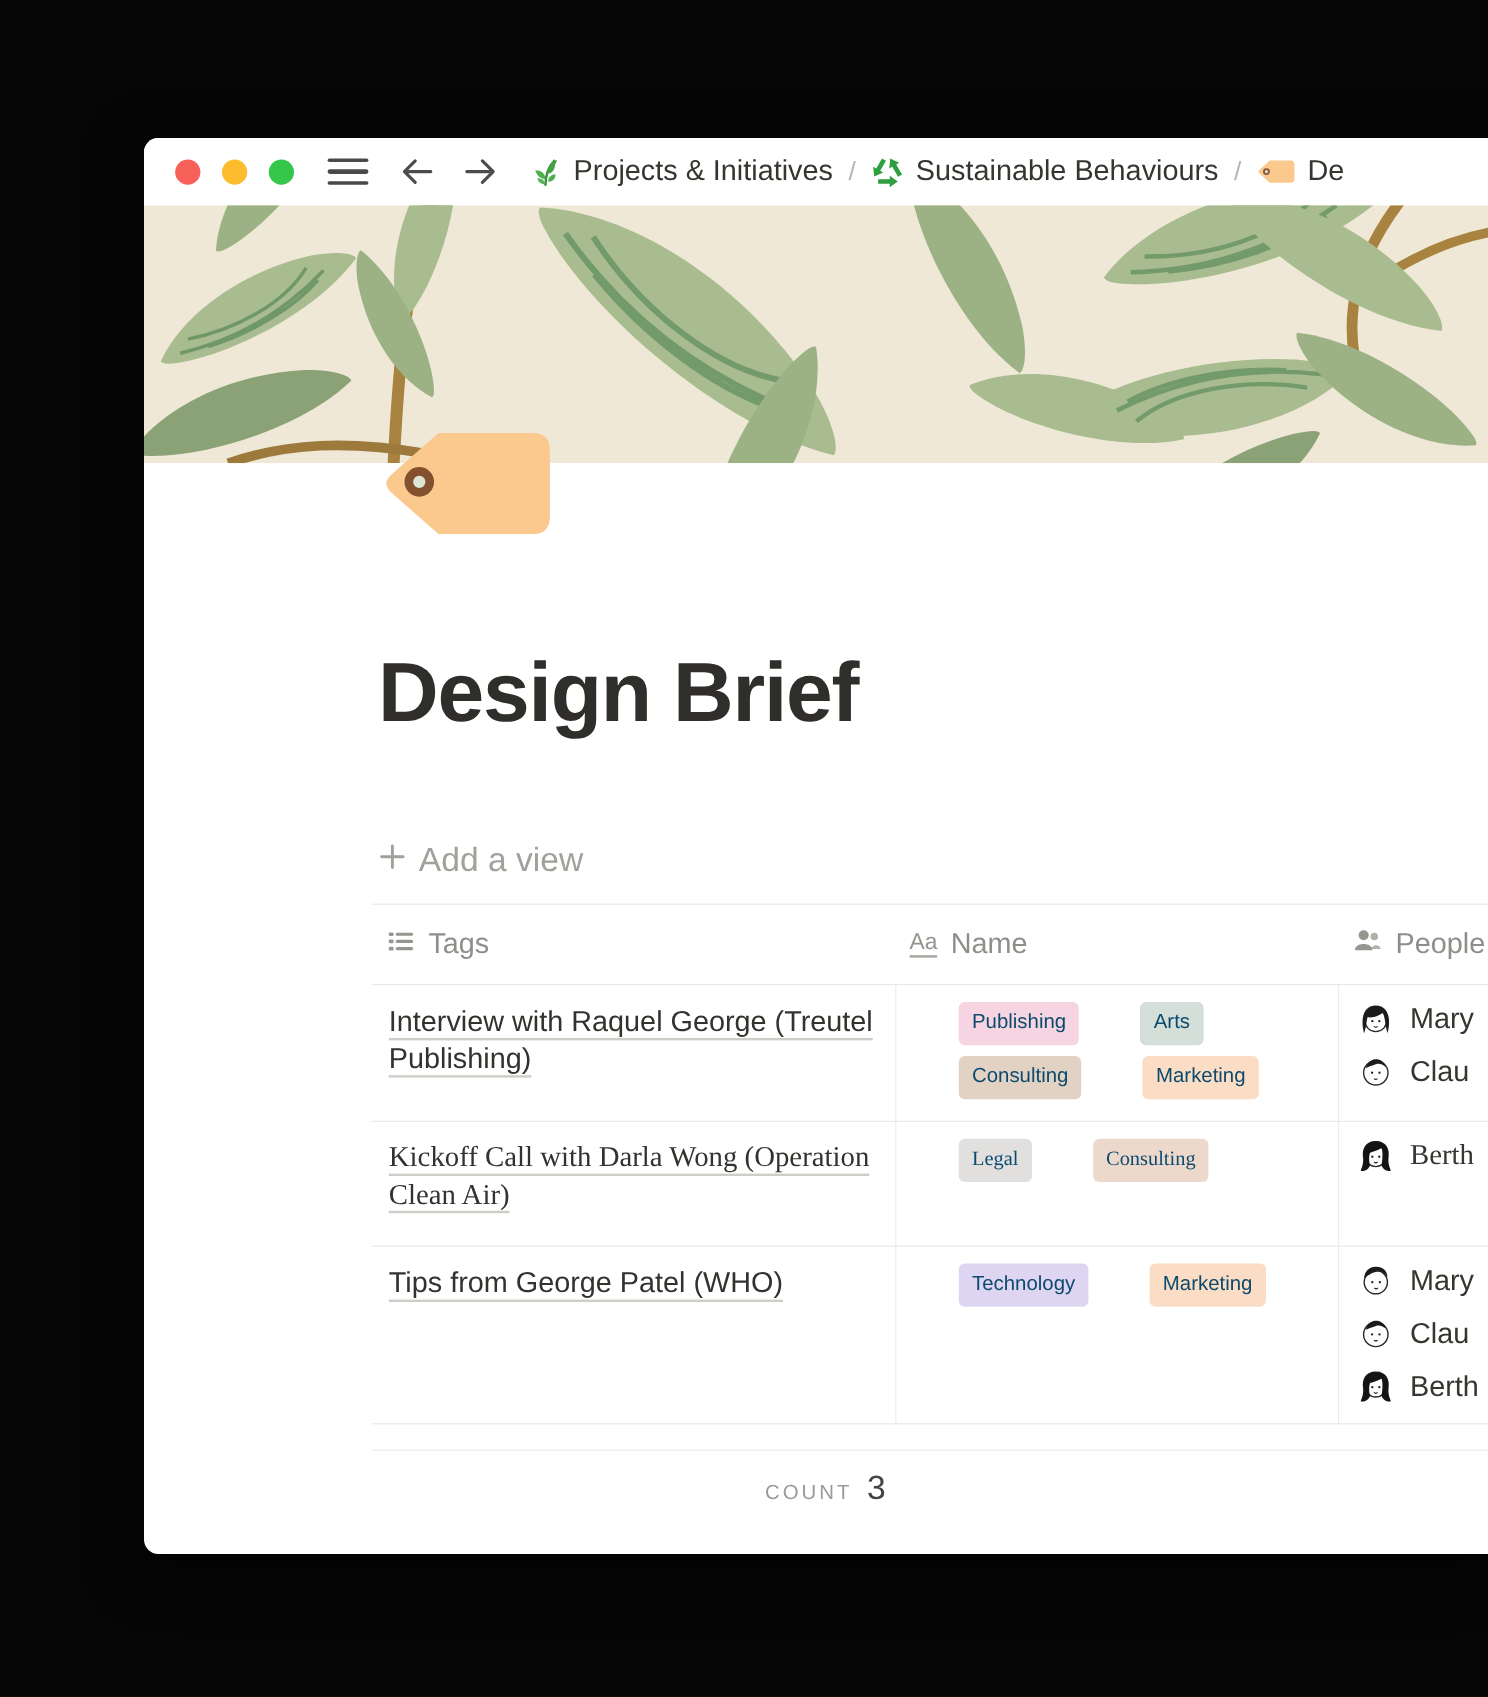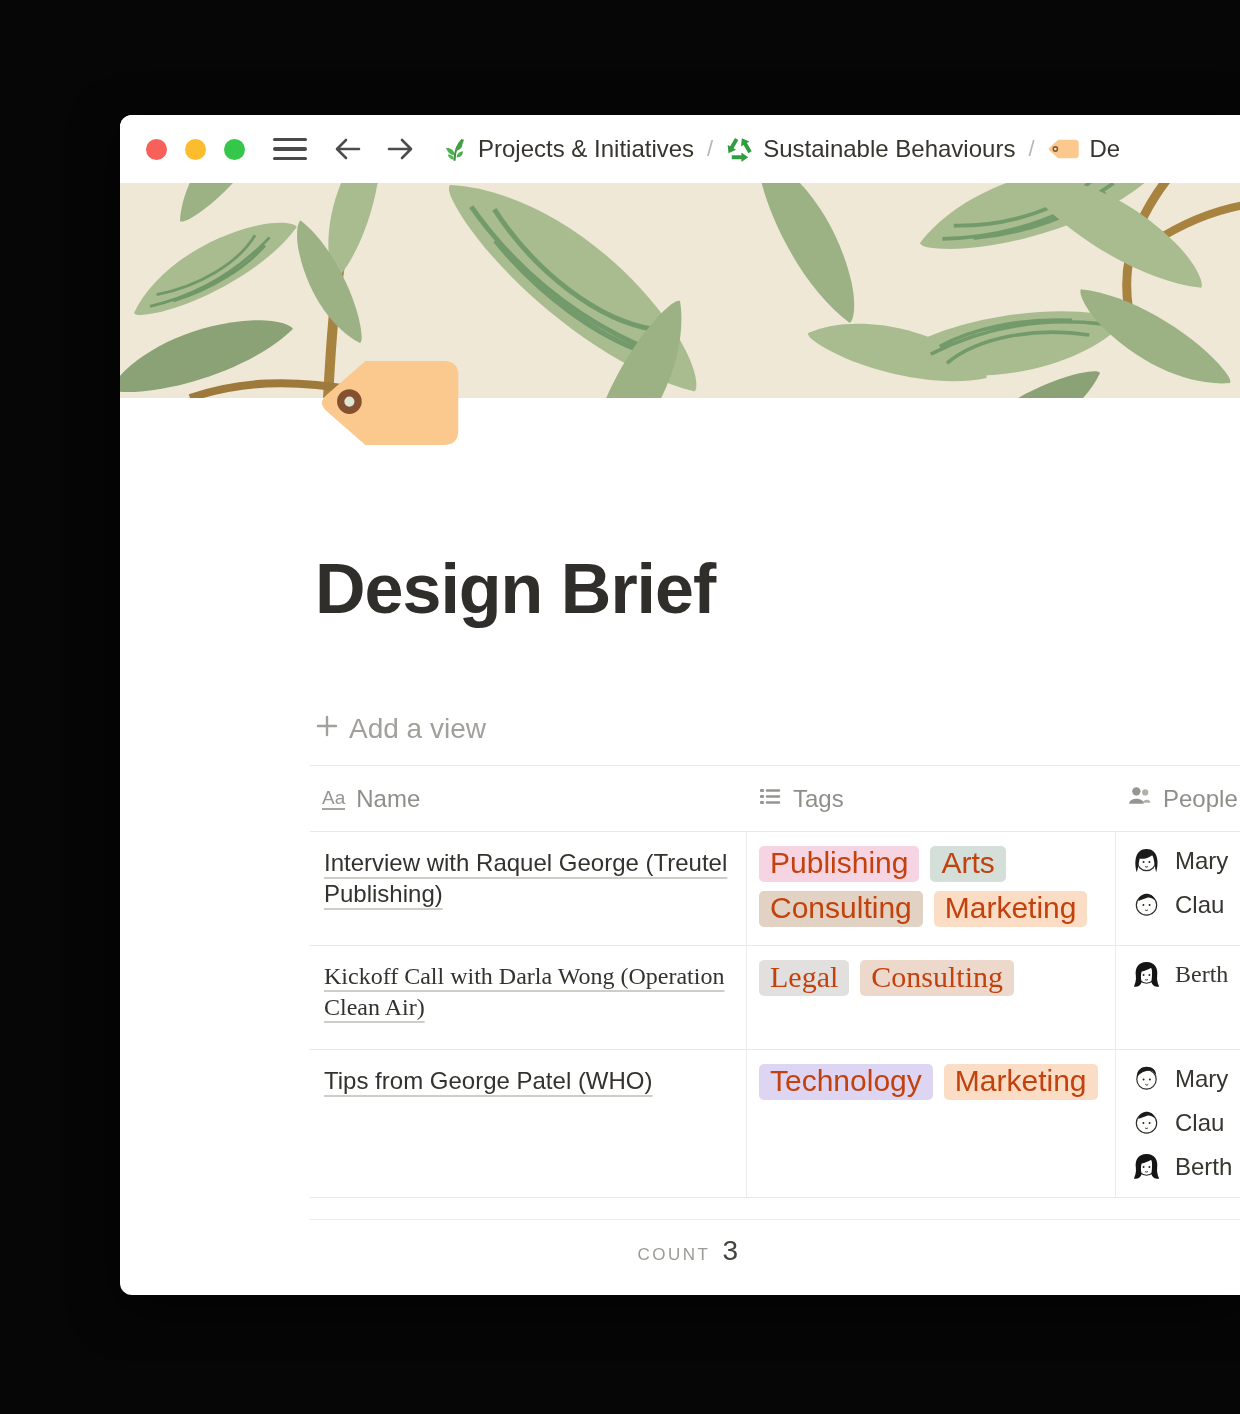--- a/index.html
+++ b/index.html
@@ -3,21 +3,21 @@
 <meta charset="utf-8">
 <style>
   * { margin:0; padding:0; box-sizing:border-box; }
   html,body { width:1240px; height:1414px; background:#060606; overflow:hidden;
     font-family:"Liberation Sans","DejaVu Sans",sans-serif; }
   .window { position:absolute; left:120px; top:115px; width:1120px; height:1180px;
     background:#fff; border-radius:12px 0 0 12px; overflow:hidden;
     box-shadow:0 12px 48px rgba(0,0,0,.65); }
 
   
-  .toolbar { height:68px; display:flex; align-items:center; padding:0 20px 0 26px; background:#fff; }
+  .toolbar { height:56px; display:flex; align-items:center; padding:0 20px 0 26px; background:#fff; }
   .traffic { display:flex; gap:18px; align-items:center; }
   .traffic span { width:21px; height:21px; border-radius:50%; display:block; }
   .hamburger { margin-left:28px; width:34px; height:26px; display:flex; flex-direction:column; justify-content:center; gap:6px; cursor:pointer; }
   .hamburger i { display:block; height:3.5px; background:#4a4a4a; border-radius:2px; }
   .navarrows { display:flex; gap:22px; margin-left:26px; }
   .navarrows svg { display:block; }
   .breadcrumb { display:flex; align-items:center; margin-left:26px; gap:11px;
     font-size:24px; color:#37352f; white-space:nowrap; }
   .crumb { display:flex; align-items:center; gap:10px; cursor:pointer; }
   .crumb-sep { color:#b9b7b2; font-size:22px; padding:0 2px; }
@@ -40,21 +40,21 @@
   .trow { display:grid; grid-template-columns:436px 369px 1fr; border-bottom:1px solid #e9e8e5; }
   .thead { border-top:1px solid #e9e8e5; color:#8f8e8a; }
   .cell { padding:12px 12px; }
   .cell + .cell { border-left:1px solid #ecebe9; }
   .hcell { display:flex; align-items:center; gap:11px; padding:17px 12px; font-size:24px; cursor:pointer; }
   .aa-glyph { font-size:19px; color:#979590; border-bottom:2px solid #a7a5a0; line-height:1; padding-bottom:1px; }
   .name-cell { padding:15px 14px; }
   .name-cell .lnk { font-weight:500; line-height:31px; text-decoration:underline;
     text-decoration-color:#cfcdc7; text-decoration-thickness:1.5px; text-underline-offset:6px; cursor:pointer; color:#33322e; }
   .tags-cell { display:flex; flex-wrap:wrap; gap:9px 11px; align-content:flex-start; padding:14px 12px; cursor:pointer; }
-  .pill { display:inline-block; font-size:30px; color:#c2410c; padding:1px 11px 3px; border-radius:5px; line-height:32px; white-space:nowrap; }
+  .pill { display:inline-block; font-size:17px; color:#0c4a6e; padding:1px 11px 3px; border-radius:5px; line-height:32px; white-space:nowrap;margin-left:40px; }
   .people-cell { display:flex; flex-direction:column; gap:13px; padding:13px 0 13px 15px; cursor:pointer; }
   .person { display:flex; align-items:center; gap:13px; white-space:nowrap; }
   .person svg { flex:0 0 auto; display:block; }
   .r1 { min-height:114px; } .r2 { min-height:104px;font-family:Liberation Serif, serif; } .r3 { min-height:148px; }
 
   .newrow-strip { margin-left:190px; width:930px; height:22px; border-bottom:1px solid #eceae8; cursor:pointer; }
   .count-row { margin-left:190px; width:436px; display:flex; justify-content:flex-end; align-items:baseline;
     gap:12px; padding:15px 8px 0 0; cursor:pointer; }
   .count-label { font-size:17px; letter-spacing:2.5px; color:#9b9a96; }
   .count-value { font-size:28px; color:#44433e; }
@@ -177,39 +177,39 @@
             <path d="M12 3 V21 M3 12 H21"></path>
           </svg>
         </span>
         <span>Add a view</span>
       </div>
     </div>
 
     <div class="tbl">
       <div class="trow thead">
         <div class="hcell">
-          <span class="aa-glyph">Aa</span>
-          <span>Name</span>
-        </div>
-        <div class="hcell">
           <span>
             <svg width="24" height="24" viewBox="0 0 24 24">
               <g fill="#97958f">
                   <rect x="2" y="5" width="4" height="3" rx="1"></rect>
                   <rect x="2" y="11" width="4" height="3" rx="1"></rect>
                   <rect x="2" y="17" width="4" height="3" rx="1"></rect>
                 </g>
               <g stroke="#97958f" stroke-width="2.6" stroke-linecap="round">
                   <path d="M9 6.5 H21 M9 12.5 H21 M9 18.5 H21"></path>
                 </g>
             </svg>
           </span>
           <span>Tags</span>
         </div>
         <div class="hcell">
+          <span class="aa-glyph">Aa</span>
+          <span>Name</span>
+        </div>
+        <div class="hcell">
           <span>
             <svg width="25" height="25" viewBox="0 0 24 24" fill="#97958f">
               <circle cx="9" cy="8" r="4"></circle>
                 <path d="M2 20 C2 13.5 16 13.5 16 20 Z"></path>
               <circle cx="17.5" cy="9" r="3" opacity=".75"></circle>
                 <path d="M15 19 C16 15 22.5 15.2 22.5 19 Z" opacity=".75"></path>
             </svg>
           </span>
           <span>People</span>
         </div>

